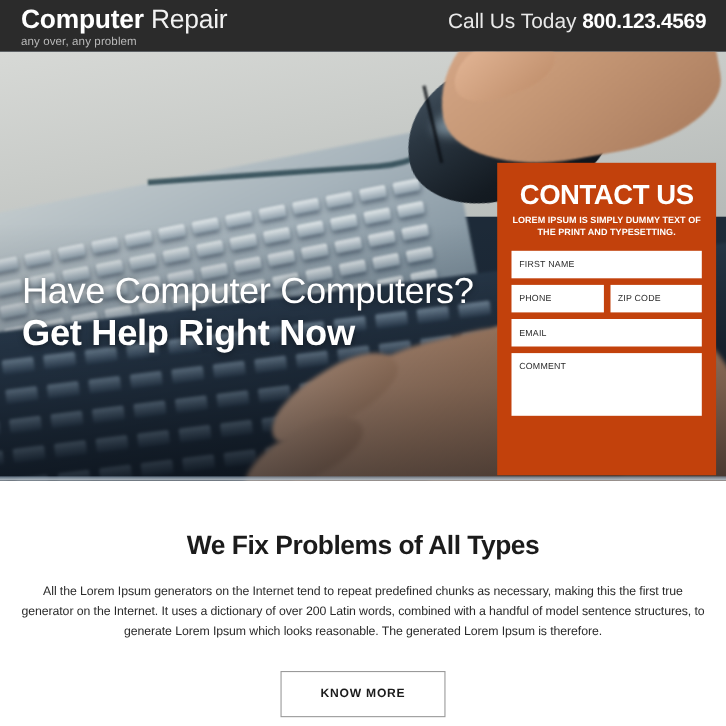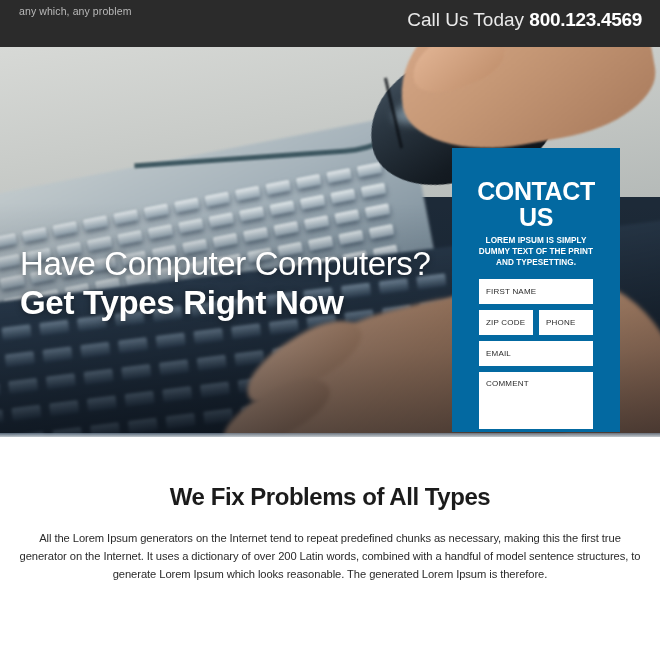--- a/index.html
+++ b/index.html
@@ -147,22 +147,22 @@
     font-size: 33px; line-height:38px; font-weight:400; color:#ffffff;
     letter-spacing:-0.4px; text-shadow:0 1px 6px rgba(0,0,0,.38); white-space:nowrap;
   }
   .hl2 {
     font-size: 33px; line-height:39px; font-weight:700; color:#ffffff;
     letter-spacing:-0.3px; text-shadow:0 1px 6px rgba(0,0,0,.38); white-space:nowrap;
   }
 
   
   .contact {
-    position:absolute; left:452px; top:101px; width:168px; height:284px;
-    background:#0369a1; padding:14px;
+    position:absolute; left:452px; top:101px; width:199px; height:284px;
+    background:#c2410c; padding:0;
   }
   .contact-title {
     margin-top:16px; text-align:center; color:#ffffff;
     font-size:25px; font-weight:700; letter-spacing:-0.4px; line-height:26px;
   }
   .contact-sub {
     margin: 5px 12px 0 12px; text-align:center; color:#ffffff;
     font-size:8.2px; font-weight:700; line-height:11px; letter-spacing:.05px;
     text-transform:uppercase;
   }
@@ -205,21 +205,22 @@
     font-size:11px; font-weight:700; letter-spacing:.7px; cursor:pointer;
   }
 </style>
 </head>
 <body>
 
 <div class="page">
 
   <div class="header">
     <div class="brand">
-      <div class="brand-tag">any which, any problem</div>
+      <div class="brand-title"><span class="b">Computer</span> <span class="l">Repair</span></div>
+      <div class="brand-tag">any over, any problem</div>
     </div>
     <div class="callus"><span>Call Us Today</span> <span class="num">800.123.4569</span></div>
   </div>
 
   <div class="hero">
     <div class="hero-photo">
       <div class="desk"></div>
       <div class="kbd-light"></div>
       <div class="keys-light" id="kl">
           <i style="left: 38px; top: 42px; width: 24px;"></i>
@@ -414,40 +415,43 @@
       <div class="hand-low2"></div>
       <div class="hand-low"></div>
       <div class="finger-b"></div>
       <div class="finger-c"></div>
       <div class="hero-vignette"></div>
       <div class="hero-bottom-edge"></div>
     </div>
 
     <div class="hero-copy">
       <div class="hl1">Have Computer Computers?</div>
-      <div class="hl2">Get Types Right Now</div>
+      <div class="hl2">Get Help Right Now</div>
     </div>
 
     <div class="contact">
       <div class="contact-title">CONTACT US</div>
       <div class="contact-sub">LOREM IPSUM IS SIMPLY DUMMY TEXT OF THE PRINT AND TYPESETTING.</div>
       <div class="form">
         <div class="row">
           <div class="half"><input class="fld" type="text" placeholder="FIRST NAME" style=""></div>
         </div>
         <div class="row">
+          <div class="half"><input class="fld" type="text" placeholder="PHONE" style=""></div>
           <div class="half"><input class="fld" type="text" placeholder="ZIP CODE" style=""></div>
-          <div class="half"><input class="fld" type="text" placeholder="PHONE" style=""></div>
         </div>
         <div class="row">
           <input class="fld" type="text" placeholder="EMAIL" style="">
         </div>
         <textarea class="comment" placeholder="COMMENT" style=""></textarea>
       </div>
     </div>
   </div>
 
   <div class="content">
     <div class="sec-title">We Fix Problems of All Types</div>
     <div class="sec-para">All the Lorem Ipsum generators on the Internet tend to repeat predefined chunks as necessary, making this the first true generator on the Internet. It uses a dictionary of over 200 Latin words, combined with a handful of model sentence structures, to generate Lorem Ipsum which looks reasonable. The generated Lorem Ipsum is therefore.</div>
+    <div class="know-wrap">
+      <button class="know-btn">KNOW MORE</button>
+    </div>
   </div>
 
 </div>
 
 </body></html>

